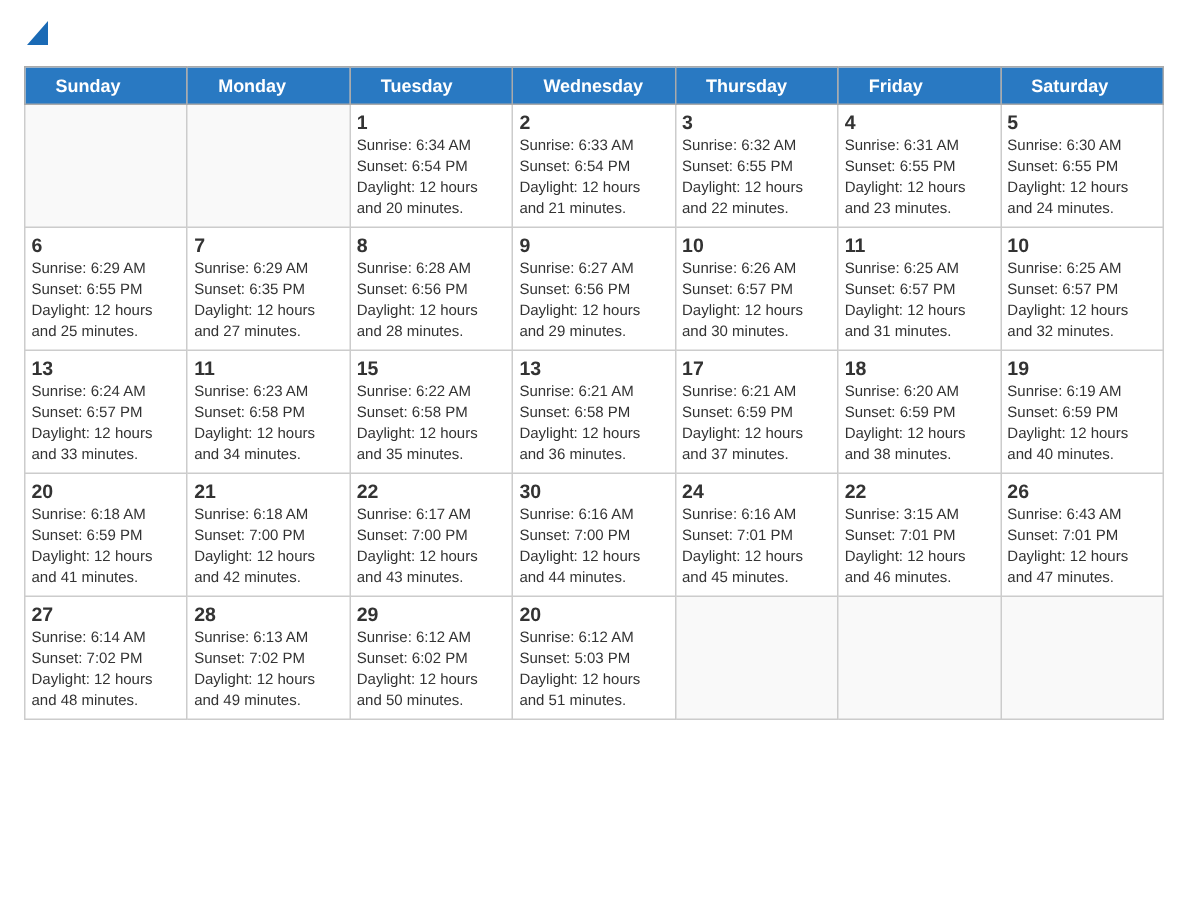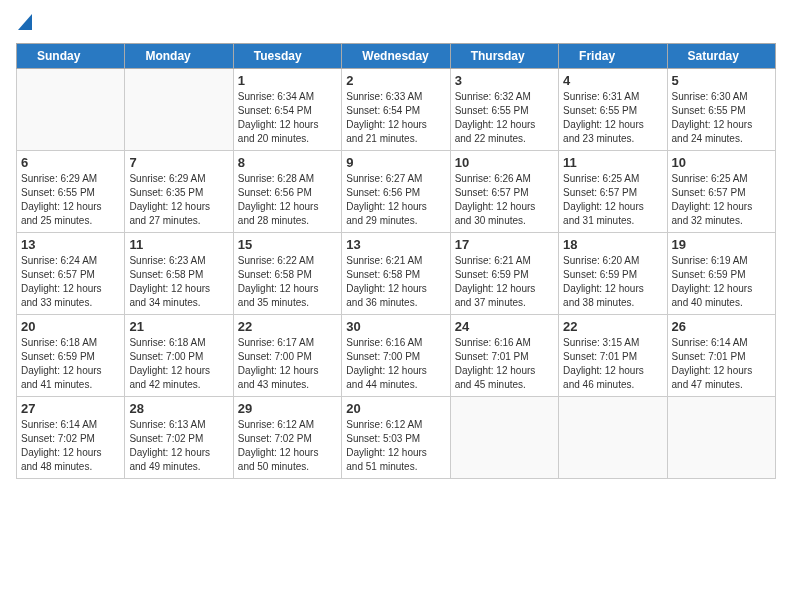--- a/index.html
+++ b/index.html
@@ -268,42 +268,42 @@
 Daylight: 12 hours and 45 minutes.</div>
         </td>
         <td>
           <span class="day-num">22</span>
           <div class="cell-info">Sunrise: 3:15 AM
 Sunset: 7:01 PM
 Daylight: 12 hours and 46 minutes.</div>
         </td>
         <td>
           <span class="day-num">26</span>
-          <div class="cell-info">Sunrise: 6:14 AM
+          <div class="cell-info">Sunrise: 6:43 AM
 Sunset: 7:01 PM
 Daylight: 12 hours and 47 minutes.</div>
         </td>
       </tr>
       <tr>
         <td>
           <span class="day-num">27</span>
           <div class="cell-info">Sunrise: 6:14 AM
 Sunset: 7:02 PM
 Daylight: 12 hours and 48 minutes.</div>
         </td>
         <td>
           <span class="day-num">28</span>
           <div class="cell-info">Sunrise: 6:13 AM
 Sunset: 7:02 PM
 Daylight: 12 hours and 49 minutes.</div>
         </td>
         <td>
           <span class="day-num">29</span>
           <div class="cell-info">Sunrise: 6:12 AM
-Sunset: 7:02 PM
+Sunset: 6:02 PM
 Daylight: 12 hours and 50 minutes.</div>
         </td>
         <td>
           <span class="day-num">20</span>
           <div class="cell-info">Sunrise: 6:12 AM
 Sunset: 5:03 PM
 Daylight: 12 hours and 51 minutes.</div>
         </td>
         <td class="empty-cell"></td>
         <td class="empty-cell"></td>

